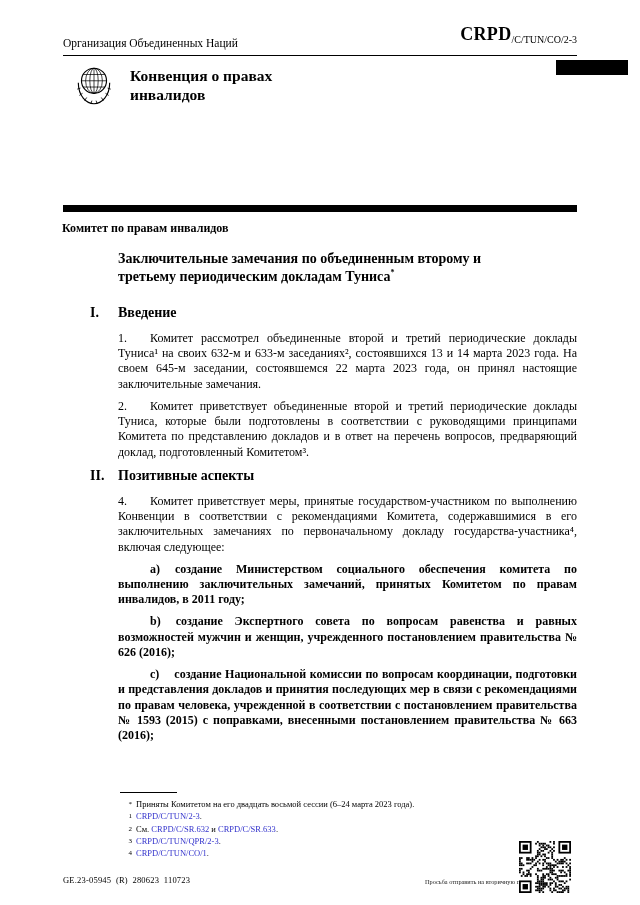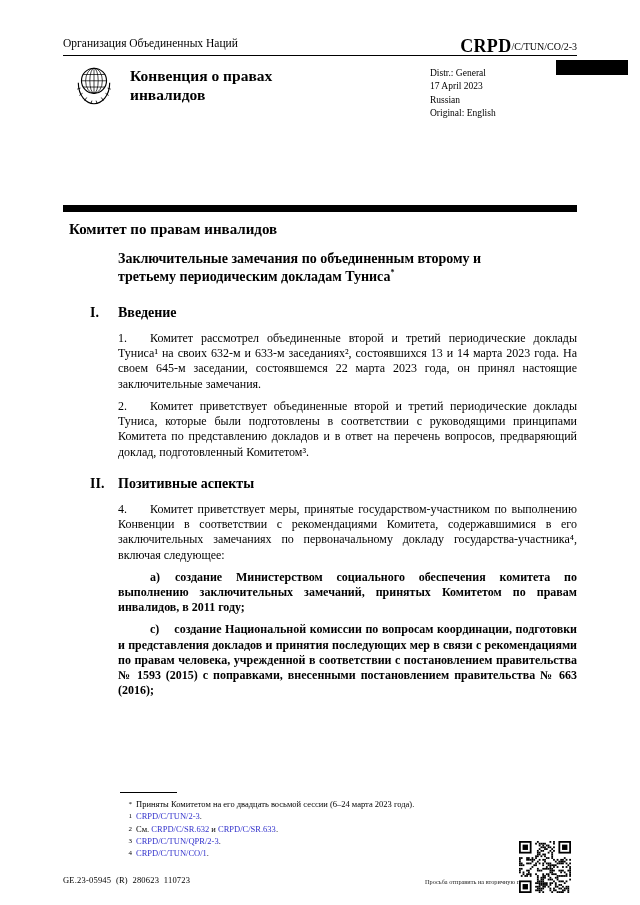--- a/index.html
+++ b/index.html
@@ -4,42 +4,42 @@
 <style>
   * { margin:0; padding:0; box-sizing:border-box; }
   html,body { background:#e8e8e8; }
   .page {
     position:relative; width:640px; height:905px; margin:0 auto;
     background:#ffffff; overflow:hidden;
     font-family:"Liberation Serif", serif; color:#000;
   }
   
   .org-name { position:absolute; top:37px; left:63px; font-size:11.5px; }
-  .doc-symbol { position:absolute; top:36px; right:63px; display:flex; align-items:center; }
+  .doc-symbol { position:absolute; top:24px; right:63px; display:flex; align-items:flex-end; }
   .sym-main { font-size:18px; font-weight:bold; letter-spacing:.3px; }
   .sym-rest { font-size:10px; }
   .header-rule { position:absolute; top:55px; left:63px; width:514px; border-top:1.2px solid #000; }
   .emblem { position:absolute; top:63px; left:71px; width:46px; height:46px; }
   .emblem svg { width:100%; height:100%; }
   .convention-title { position:absolute; top:66px; left:130px; width:190px; font-size:15.5px; font-weight:bold; line-height:1.25; }
   .distr-block { position:absolute; top:67px; left:430px; font-size:9.5px; line-height:1.42; }
   .top-black-box { position:absolute; top:60px; left:556px; width:72px; height:15px; background:#000; }
   .main-bar { position:absolute; top:205px; left:63px; width:514px; height:7px; background:#000; }
-  .committee { position:absolute; top:221px; left:69px; font-size:15px; font-weight:bold; }
+  .committee { position:absolute; top:221px; left:62px; font-size:12px; font-weight:bold; }
   
   .content { position:absolute; top:250px; left:63px; width:514px; }
   .doc-title { margin:0 0 18px 55px; width:385px; font-size:14px; font-weight:bold; line-height:1.32; }
   .doc-title sup { font-size:8px; }
   .section-heading { display:flex; margin:12px 0 10px 27px; font-size:14px; font-weight:bold; }
   .section-heading .roman { width:28px; flex:0 0 28px; }
   .para, .subpara { margin:0 0 7px 55px; width:459px; font-size:12px; line-height:1.27; text-align:justify; }
   .pnum { display:inline-block; width:32px; }
   .subpara { text-indent:32px;font-weight:bold; }
   .tab { display:inline-block; width:15px; }
-  .mt { margin-top:16px; }
+  .mt { margin-top:8px; }
   
   .footnotes { position:absolute; left:118px; top:792px; width:430px; }
   .fn-rule { width:57px; border-top:1px solid #000; margin:0 0 5px 2px; }
   .fn { display:flex; font-size:8.5px; line-height:1.45; }
   .fn-sym { flex:0 0 14px; text-align:right; margin-right:4px; font-size:7px; transform:translateY(1px); }
   .fn-body { flex:1; }
   .doclink { color:#3333cc; text-decoration:none; }
   
   .ge-line { position:absolute; left:63px; top:875px; font-size:8.5px; white-space:pre; letter-spacing:.2px; }
   .recycle-line { position:absolute; left:425px; top:876px; display:flex; align-items:center; gap:3px; font-size:6.3px; color:#222; }
@@ -66,26 +66,20 @@
       <ellipse cx="22" cy="17" rx="4" ry="12" stroke-width="0.7"></ellipse>
       <line x1="22" y1="5" x2="22" y2="29" stroke-width="0.7"></line>
       <line x1="11.6" y1="11" x2="32.4" y2="11" stroke-width="0.7"></line>
       <line x1="10" y1="17" x2="34" y2="17" stroke-width="0.7"></line>
       <line x1="11.6" y1="23" x2="32.4" y2="23" stroke-width="0.7"></line>
       <path d="M7 19 C7 32 15 39 22 39 C29 39 37 32 37 19" stroke-width="1.1"></path>
       <path d="M9 24 l-3 1 M11 29 l-3 2 M15 33 l-2 3 M20 36 l-1 3 M35 24 l3 1 M33 29 l3 2 M29 33 l2 3 M24 36 l1 3" stroke-width="0.8"></path>
     </svg>
   </div>
   <div class="convention-title">Конвенция о правах инвалидов</div>
-  <div class="distr-block">
-    <div>Distr.: General</div>
-    <div>17 April 2023</div>
-    <div>Russian</div>
-    <div>Original: English</div>
-  </div>
   <div class="top-black-box"></div>
 
   <div class="main-bar"></div>
   <div class="committee">Комитет по правам инвалидов</div>
 
   <div class="content">
 
     <h1 class="doc-title"><span>Заключительные замечания по объединенным второму и третьему периодическим докладам Туниса</span><sup>*</sup></h1>
 
     <div class="section-heading">
@@ -100,20 +94,21 @@
 
     <div class="section-heading mt">
       <span class="roman">II.</span>
       <span>Позитивные аспекты</span>
     </div>
 
     <p class="para"><span class="pnum">4.</span><span>Комитет приветствует меры, принятые государством-участником по выполнению Конвенции в соответствии с рекомендациями Комитета, содержавшимися в его заключительных замечаниях по первоначальному докладу государства-участника⁴, включая следующее:</span></p>
 
     <p class="subpara"><span>а)</span><span class="tab"></span><span>создание Министерством социального обеспечения комитета по выполнению заключительных замечаний, принятых Комитетом по правам инвалидов, в 2011 году;</span></p>
 
+    <p class="subpara"><span>b)</span><span class="tab"></span><span>создание Экспертного совета по вопросам равенства и равных возможностей мужчин и женщин, учрежденного постановлением правительства № 626 (2016);</span></p>
 
     <p class="subpara"><span>c)</span><span class="tab"></span><span>создание Национальной комиссии по вопросам координации, подготовки и представления докладов и принятия последующих мер в связи с рекомендациями по правам человека, учрежденной в соответствии с постановлением правительства № 1593 (2015) с поправками, внесенными постановлением правительства № 663 (2016);</span></p>
 
   </div>
 
   <div class="footnotes">
     <div class="fn-rule"></div>
 
     <div class="fn">
         <span class="fn-sym">*</span>

